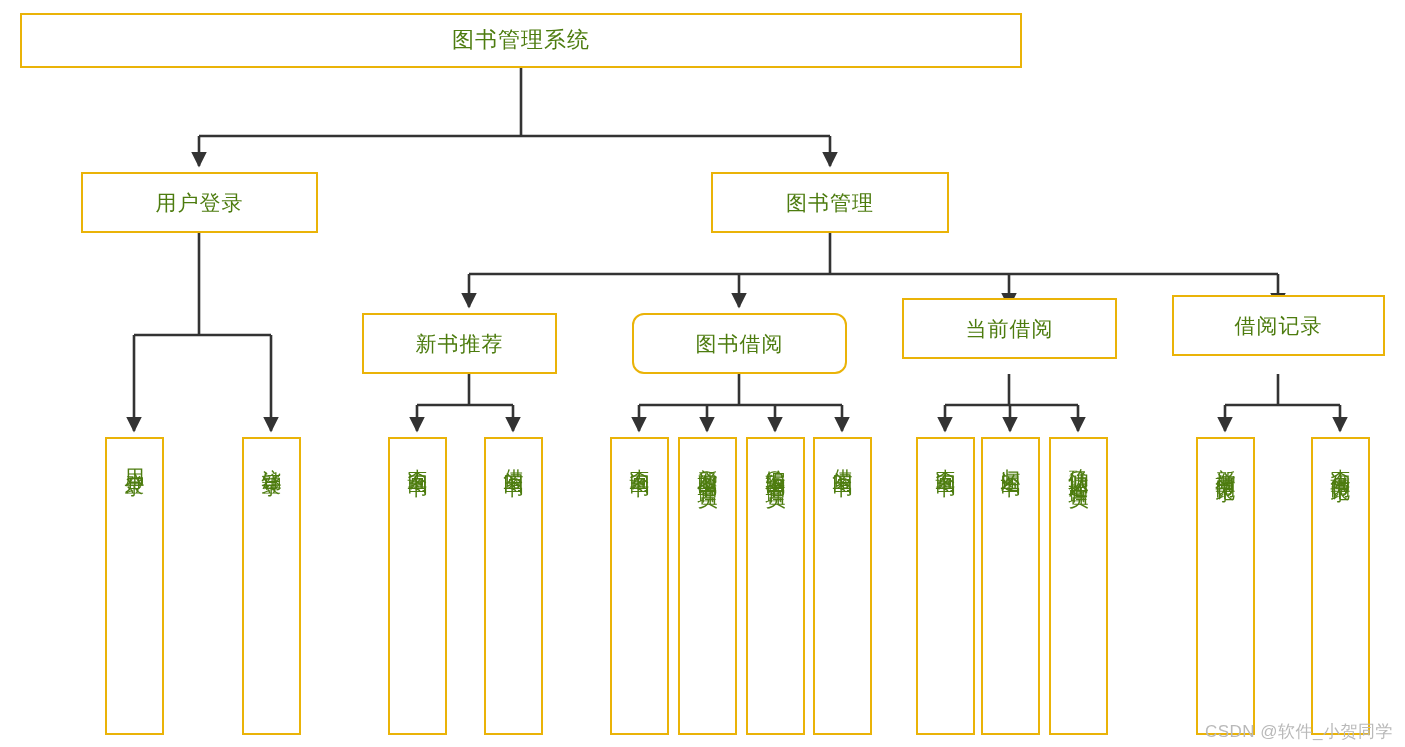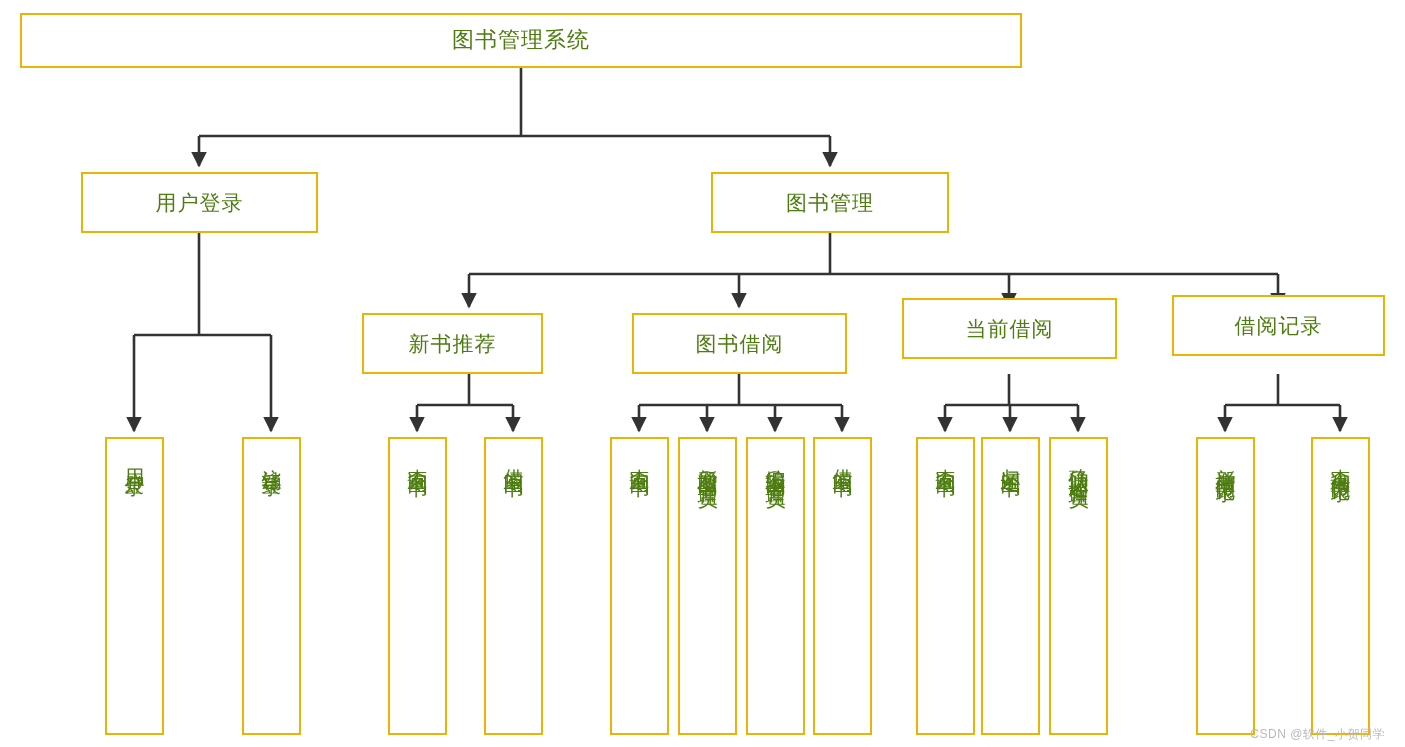--- a/index.html
+++ b/index.html
@@ -52,23 +52,23 @@
   }
   .node.leaf .vtext {
     writing-mode: vertical-rl;
     text-orientation: upright;
     letter-spacing: 3px;
     line-height: 1.05;
     white-space: nowrap;
   }
   .watermark {
     position: absolute;
-    right: 20px;
+    right: 12px;
     bottom: 4px;
-    font-size: 12px;
+    font-size: 17px;
     color: #b9b9b9;
     letter-spacing: 0.5px;
     white-space: nowrap;
     user-select: none;
   }
 </style>
 </head>
 <body>
 
 <div id="canvas">
@@ -127,24 +127,24 @@
     <span>图书管理系统</span>
   </div>
 
   <div class="node horiz" style="left:81px; top:172px; width:237px; height:61px;">
     <span>用户登录</span>
   </div>
   <div class="node horiz" style="left:711px; top:172px; width:238px; height:61px;">
     <span>图书管理</span>
   </div>
 
-  <div class="node horiz" style="left:362px; top:313px; width:181px; height:61px;">
+  <div class="node horiz" style="left:362px; top:313px; width:195px; height:61px;">
     <span>新书推荐</span>
   </div>
-  <div class="node horiz" style="left:632px; top:313px; width:215px; height:61px;">
+  <div class="node horiz" style="left:632px; top:313px; width:215px; height:61px;border-radius:12px;">
     <span>图书借阅</span>
   </div>
   <div class="node horiz" style="left:902px; top:298px; width:215px; height:61px;">
     <span>当前借阅</span>
   </div>
   <div class="node horiz" style="left:1172px; top:295px; width:213px; height:61px;">
     <span>借阅记录</span>
   </div>
 
   <div class="node leaf" style="left:105px; top:437px; width:59px; height:298px;">

